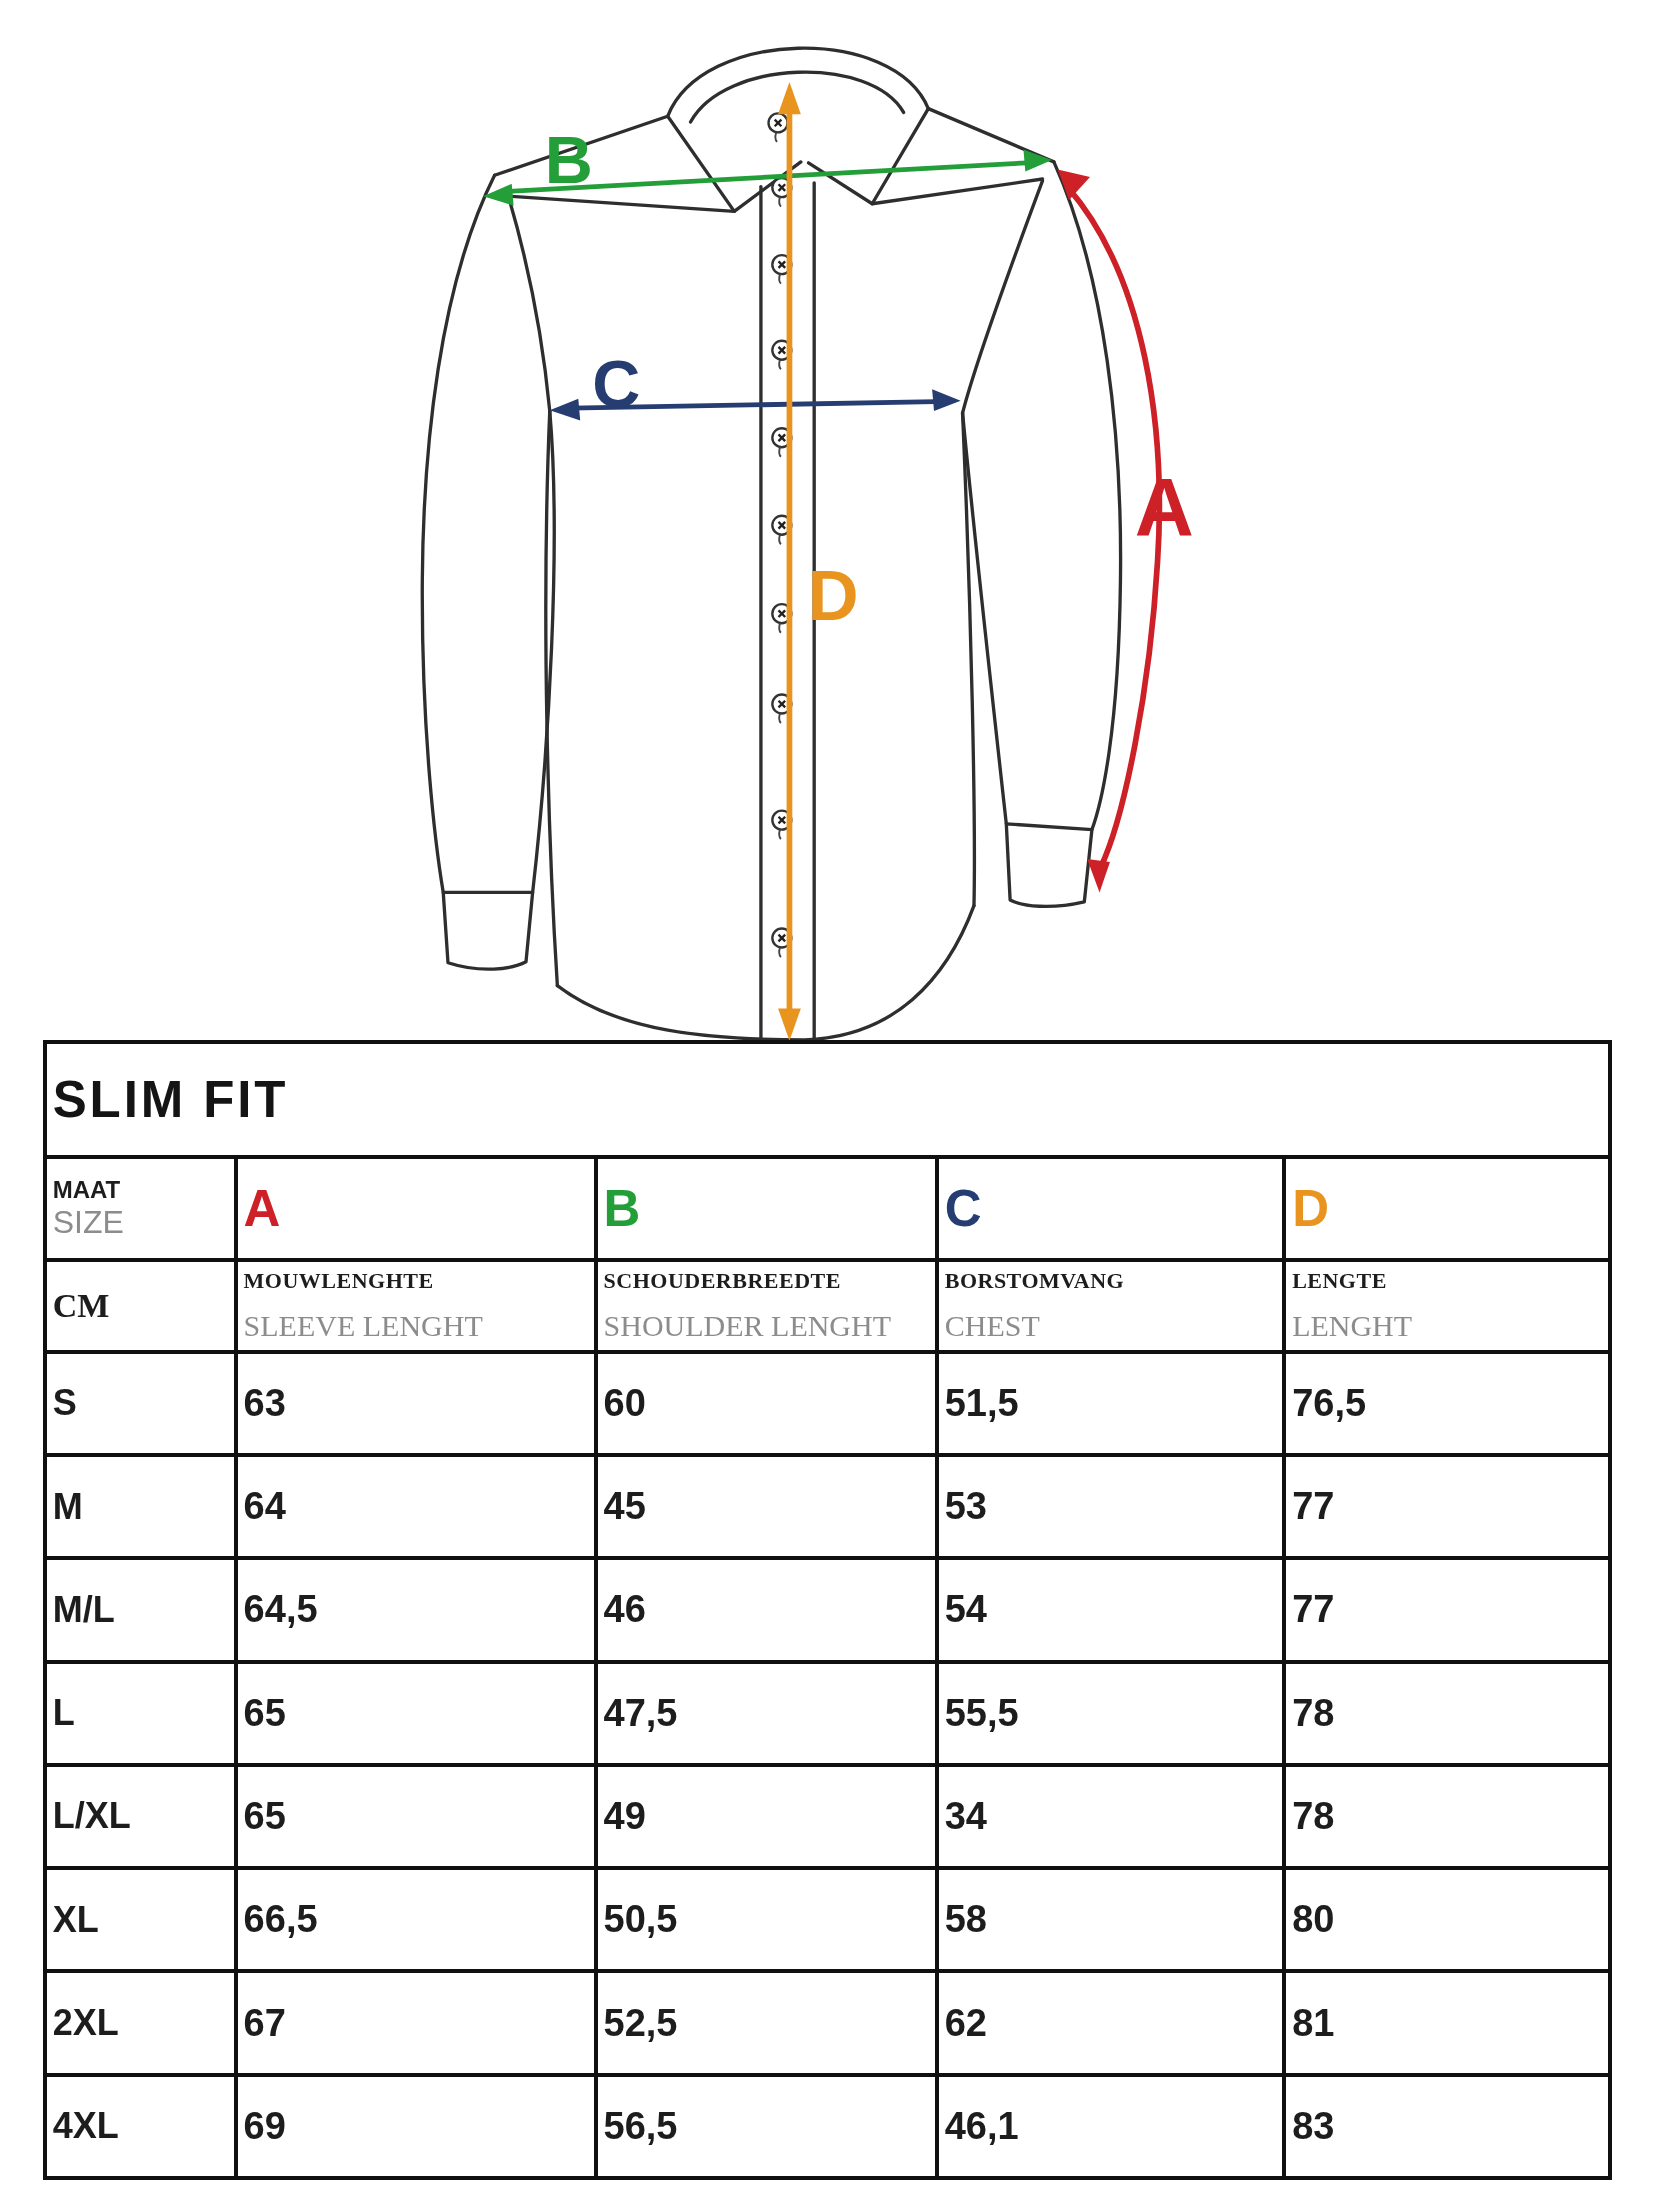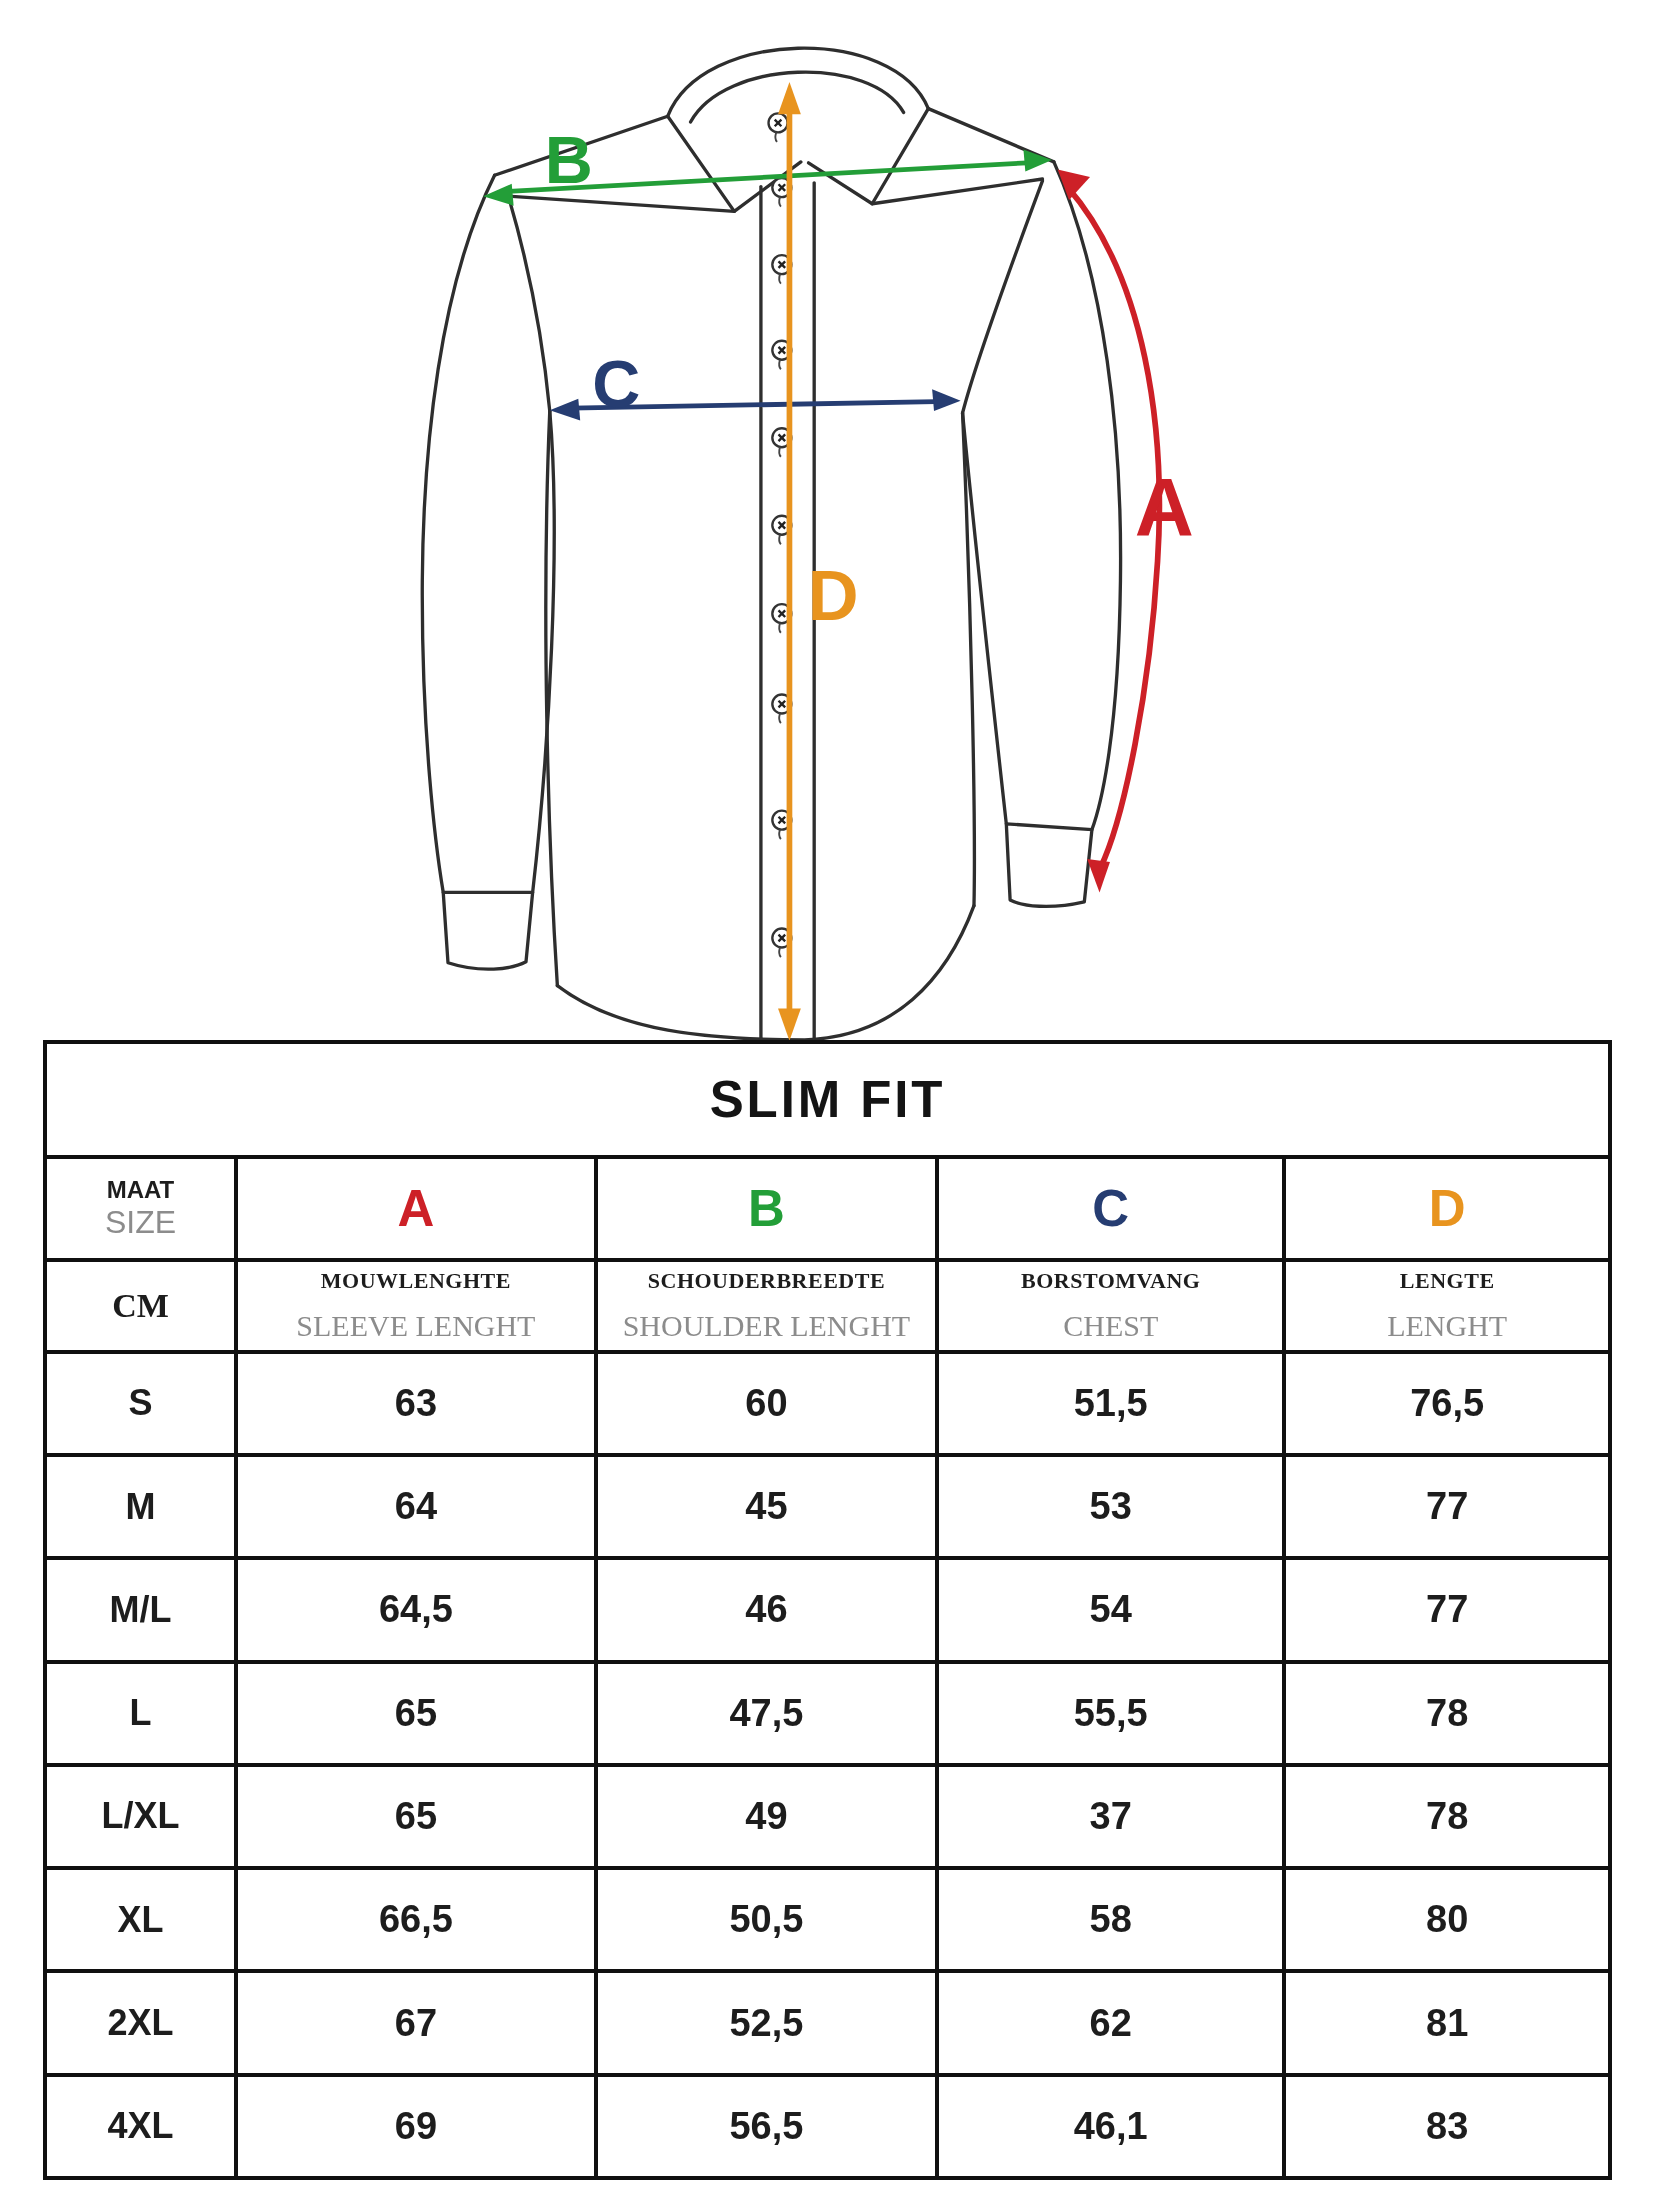--- a/index.html
+++ b/index.html
@@ -8,21 +8,21 @@
     font-family:"Liberation Sans", sans-serif;color:#1d1d1d;overflow:hidden;
   }
   #diagram{position:absolute;left:0;top:0;}
   .diag-label{font-family:"Liberation Sans", sans-serif;font-weight:600;}
 
   #size-table{
     position:absolute;left:43px;top:1040px;width:1569px;height:1140px;
     border-collapse:collapse;table-layout:fixed;background:#fff;
   }
   #size-table td{
-    border:4.8px solid #101010;text-align:center;vertical-align:middle;
+    border:4.8px solid #101010;text-align:left;vertical-align:middle;
     padding:0 5.7px;overflow:hidden;
   }
   tr.r-title{height:105px;}
   tr.r-letters{height:93px;}
   tr.r-names{height:84px;font-family:Liberation Serif, serif;}
   tr.r-data{height:94px;}
   .title{font-size:51px;font-weight:700;letter-spacing:2.9px;color:#141414;}
   .letter{font-size:51px;font-weight:600;}
   .maat-line{font-size:24px;font-weight:700;color:#1d1d1d;line-height:1.15;}
   .maat-sub{font-size:32px;font-weight:500;color:#8c8c8c;line-height:1.15;}
@@ -227,21 +227,21 @@
         <td class="size-cell">L</td>
         <td class="value-cell">65</td>
         <td class="value-cell">47,5</td>
         <td class="value-cell">55,5</td>
         <td class="value-cell">78</td>
       </tr>
       <tr class="r-data">
         <td class="size-cell">L/XL</td>
         <td class="value-cell">65</td>
         <td class="value-cell">49</td>
-        <td class="value-cell">37</td>
+        <td class="value-cell">34</td>
         <td class="value-cell">78</td>
       </tr>
       <tr class="r-data">
         <td class="size-cell">XL</td>
         <td class="value-cell">66,5</td>
         <td class="value-cell">50,5</td>
         <td class="value-cell">58</td>
         <td class="value-cell">80</td>
       </tr>
       <tr class="r-data">

